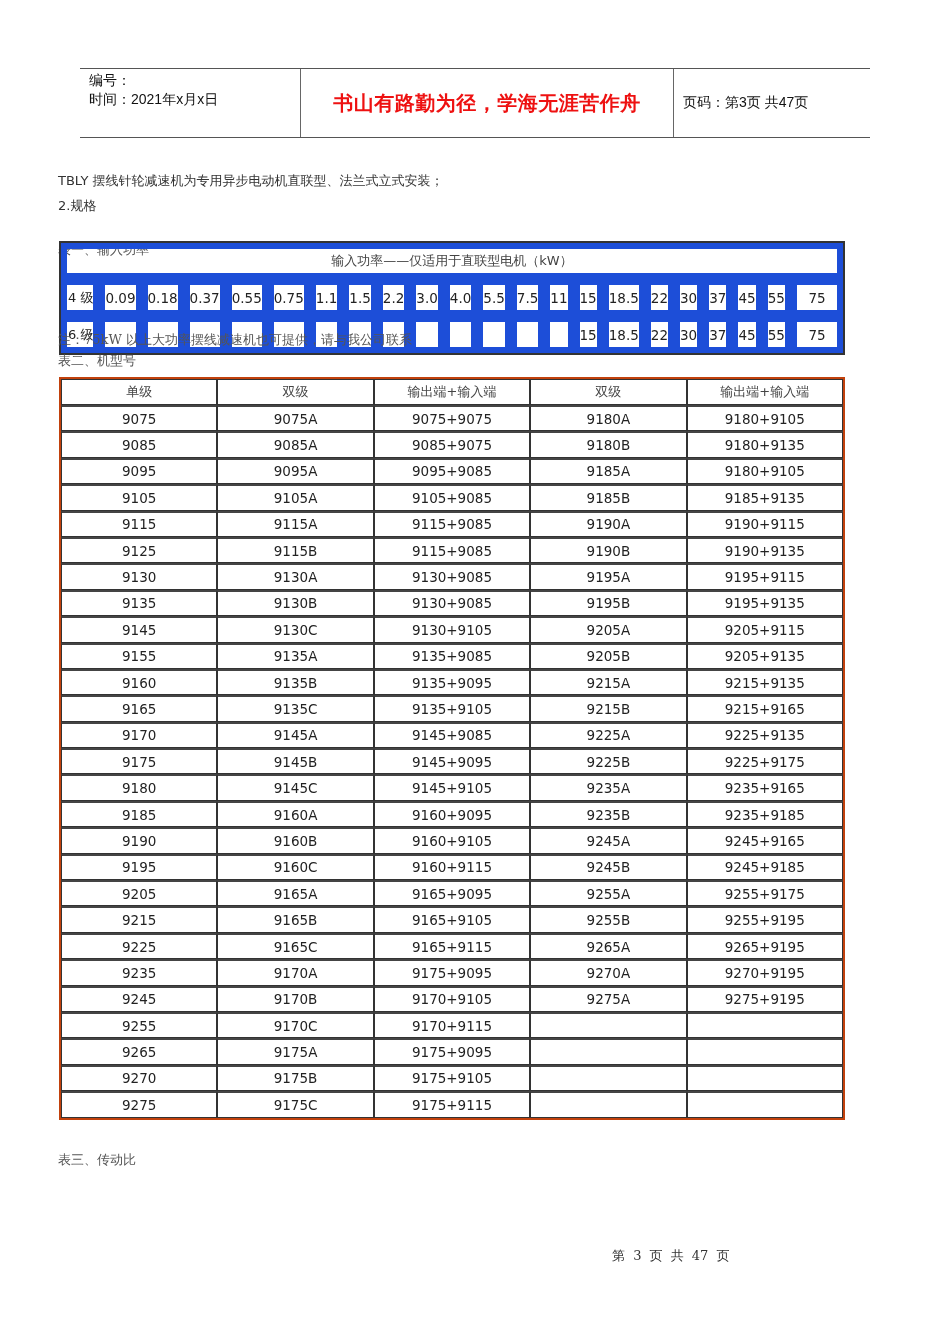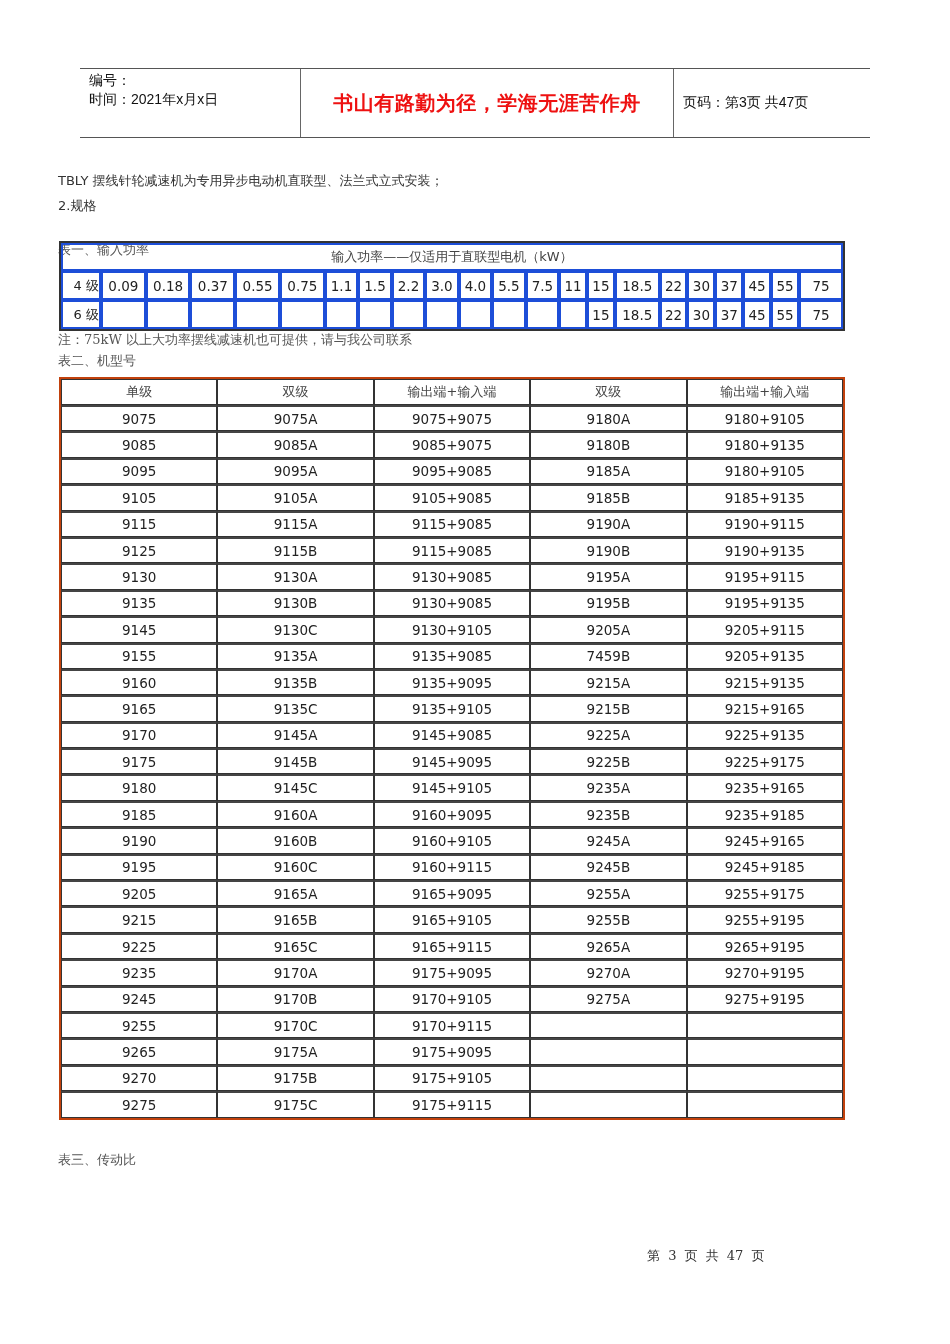--- a/index.html
+++ b/index.html
@@ -6,29 +6,29 @@
     body { width: 950px; height: 1344px; position: relative; font-family: "DejaVu Sans", sans-serif; color: #222; overflow: hidden; }
     .header-bar { position: absolute; left: 80px; top: 68px; width: 790px; height: 68px; border-top: 1px solid #555; border-bottom: 1px solid #555; display: flex; }
     .hdr-left { width: 200px; border-right: 1px solid #666; padding: 2px 11px 0 9px; font-family: "Liberation Sans", sans-serif; font-size: 14px; line-height: 19px; color: #111; }
     .hdr-mid { width: 372px; border-right: 1px solid #666; display: flex; align-items: center; justify-content: center; font-family: "Liberation Sans", sans-serif; font-size: 20px; color: #e11; font-weight: bold; letter-spacing: 0.5px; text-align: right; }
     .hdr-right { flex: 1; display: flex; align-items: center; padding-left: 9px; font-family: Liberation Sans, sans-serif; font-size: 14px; color: #111; }
     .para { position: absolute; left: 58px; font-size: 13px; color: #333; white-space: nowrap; }
     .serif { font-family: "DejaVu Serif", serif; color: #555; }
 
     table { border-collapse: separate; border-spacing: 0; }
     .t1 { position: absolute; left: 59px; top: 241px; width: 786px; border: 2px solid #333; }
-    .t1 td { border: 2px solid #1d4ed8; height: 25px; font-size: 13.5px; text-align: center; padding: 0; color: #222; }
+    .t1 td { border: 6px solid #1d4ed8; height: 25px; font-size: 13.5px; text-align: center; padding: 0; color: #222; }
     .t1 td.lbl { text-align: right; padding-left: 1px; font-size: 13px; }
     .t1 td.ttl { font-size: 13px; color: #444; height: 24px; }
 
     .t2 { position: absolute; left: 59px; top: 377px; width: 786px; border: 2px solid #c2410c; table-layout: fixed; }
     .t2 td, .t2 th { border: 1px solid #333; border-top: 2px solid #444; height: 23.4px; font-size: 13.5px; text-align: center; padding: 0; color: #222; font-weight: normal; }
     .t2 th { font-size: 13px; color: #444; border-top: 1px solid #333; height: 24px; }
 
-    .footer { position: absolute; left: 647px; top: 1247px; font-size: 13px; color: #333; font-family: "DejaVu Serif", serif; word-spacing: 4px; }
+    .footer { position: absolute; left: 612px; top: 1247px; font-size: 13px; color: #333; font-family: "DejaVu Serif", serif; word-spacing: 4px; }
   </style>
 </head>
 <body>
 
 <div class="header-bar">
   <div class="hdr-left">
     <div>编号：</div>
     <div>时间：2021年x月x日</div>
   </div>
   <div class="hdr-mid">书山有路勤为径，学海无涯苦作舟</div>
@@ -169,21 +169,21 @@
         <td>9145</td>
         <td>9130C</td>
         <td>9130+9105</td>
         <td>9205A</td>
         <td>9205+9115</td>
       </tr>
       <tr>
         <td>9155</td>
         <td>9135A</td>
         <td>9135+9085</td>
-        <td>7459B</td>
+        <td>9205B</td>
         <td>9205+9135</td>
       </tr>
       <tr>
         <td>9160</td>
         <td>9135B</td>
         <td>9135+9095</td>
         <td>9215A</td>
         <td>9215+9135</td>
       </tr>
       <tr>

